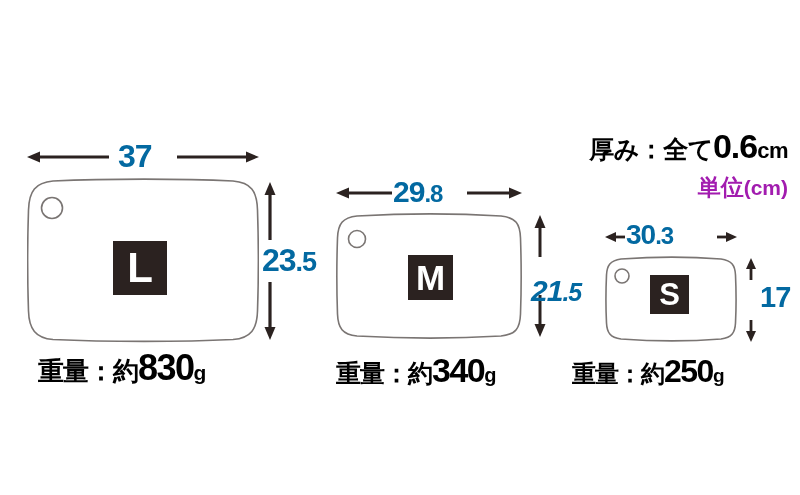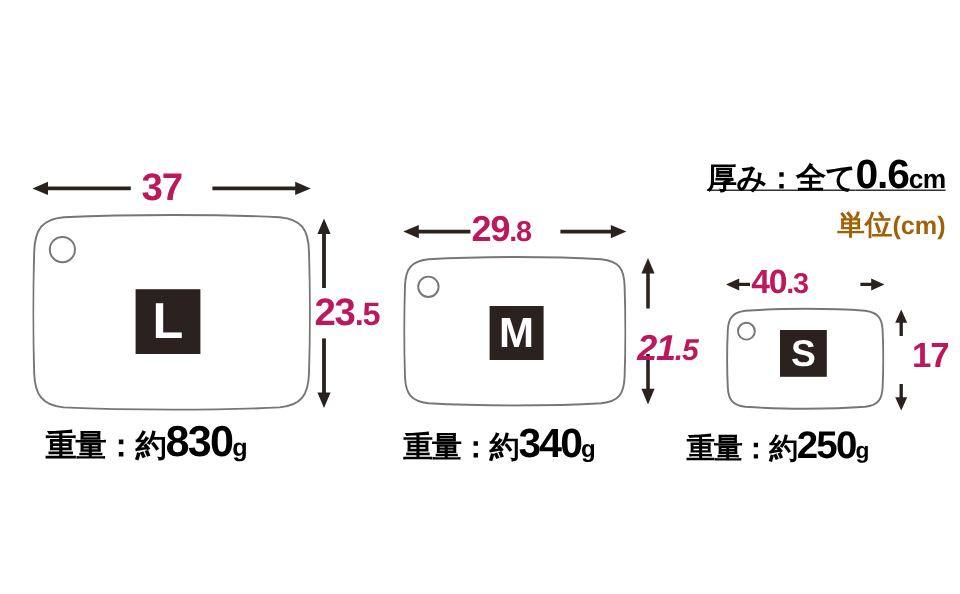--- a/index.html
+++ b/index.html
@@ -25,56 +25,55 @@
 
   
   .note-thickness {
     right: 12px;
     top: 129px;
     white-space: nowrap;
     text-align: right;
     font-weight: bold;
     color: #000;
     line-height: 1;
-    text-decoration: underline;
   }
   .note-thickness .jp { font-size: 25px; letter-spacing: -0.5px; }
   .note-thickness .big { font-size: 34px; letter-spacing: -1px; }
   .note-thickness .unit { font-size: 22px; letter-spacing: -0.5px; }
 
   .note-unit {
     right: 12px;
     top: 176px;
     white-space: nowrap;
     text-align: left;
     font-weight: bold;
     font-size: 23px;
     line-height: 1;
-    color: #a16207;
+    color: #a21caf;
   }
   .note-unit .paren { font-size: 21px; }
 
   
   .board-svg { display: block; }
 
   
   .badge {
     background: #2b2220;
     color: #ffffff;
     font-weight: bold;
     display: flex;
     align-items: center;
     justify-content: center;
     line-height: 1;
     font-family: "Liberation Sans", "DejaVu Sans", sans-serif;
   }
 
   
   .dim {
-    color: #be185d;
+    color: #0369a1;
     font-weight: bold;
     line-height: 1;
     white-space: nowrap;
     letter-spacing: -1px;
   }
   .dim .dec { letter-spacing: -1px; }
 
   
   .weight {
     color: #000000;
@@ -224,21 +223,21 @@
     <svg width="132" height="20" viewBox="0 0 132 20" xmlns="http://www.w3.org/2000/svg">
       <g stroke="#2b2220" stroke-width="2.8" fill="#2b2220">
         <line x1="9" y1="10" x2="20" y2="10"></line>
         <polygon points="0,10 11,5 11,15" stroke="none"></polygon>
         <line x1="112" y1="10" x2="123" y2="10"></line>
         <polygon points="132,10 121,5 121,15" stroke="none"></polygon>
       </g>
     </svg>
   </div>
   <div class="abs dim" style="left:626px; top:221px; font-size:28px;">
-    <span>40</span><span class="dec" style="font-size:24px;">.3</span>
+    <span>30</span><span class="dec" style="font-size:24px;">.3</span>
   </div>
 
   <div class="abs" style="left:742px; top:258px;">
     <svg width="18" height="84" viewBox="0 0 18 84" xmlns="http://www.w3.org/2000/svg">
       <g stroke="#2b2220" stroke-width="2.8" fill="#2b2220">
         <line x1="9" y1="10" x2="9" y2="22"></line>
         <polygon points="9,0 4,11 14,11" stroke="none"></polygon>
         <line x1="9" y1="62" x2="9" y2="74"></line>
         <polygon points="9,84 4,73 14,73" stroke="none"></polygon>
       </g>

